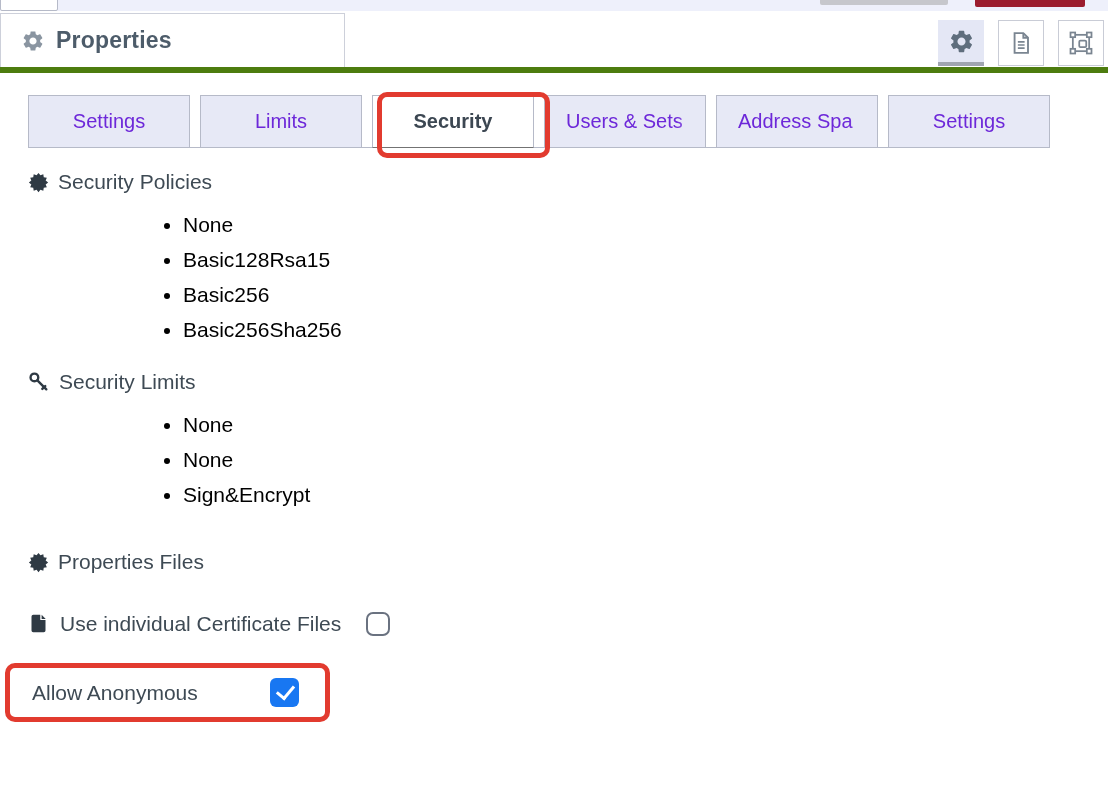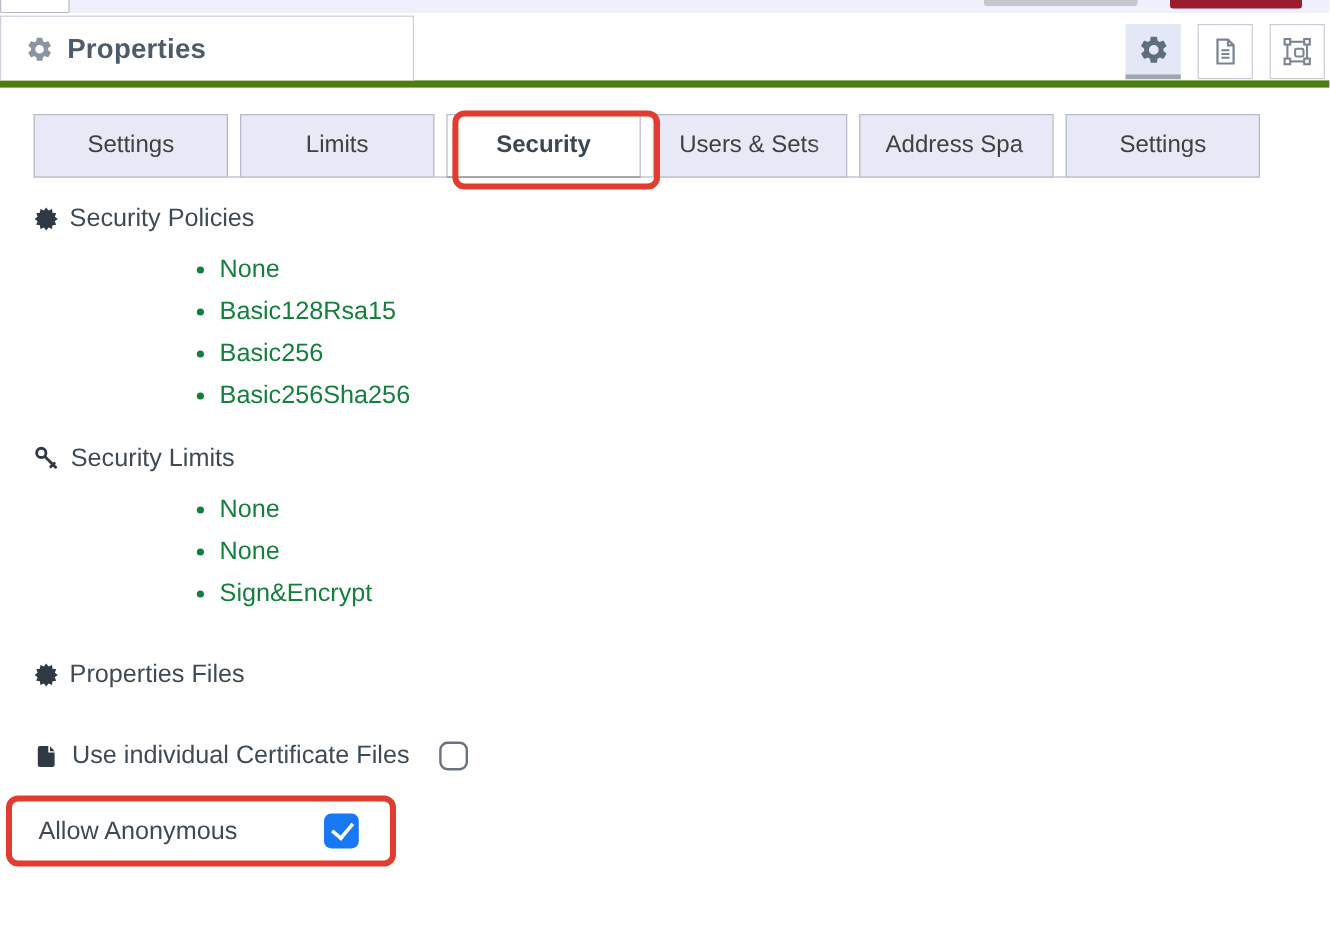--- a/index.html
+++ b/index.html
@@ -26,39 +26,39 @@
   .tool-btn { width:46px; height:46px; background:#fff; border:1px solid #c9ccd6;
     display:flex; align-items:center; justify-content:center; cursor:pointer; }
   .tool-btn.active { background:#e4e7f5; border:none; border-bottom:4px solid #a0a5b1; }
 
   
   .tabbar { display:flex; gap:10px; margin:22px 0 0 28px; width:fit-content;
     border-bottom:1px solid #b6bac8; }
   .tab { position:relative; width:162px; height:53px; margin-bottom:-1px;
     background:var(--tab-bg); border:1px solid #b6bac8;
     display:flex; align-items:center; justify-content:center;
-    font-size:20px; color:#404040; cursor:pointer; white-space:nowrap; overflow:hidden; }
+    font-size:20px; color:#6d28d9; cursor:pointer; white-space:nowrap; overflow:hidden; }
   .tab.truncated { justify-content:flex-start; padding-left:21px; }
   .tab.truncated::after { content:''; position:absolute; top:1px; bottom:1px; right:0;
     width:28px; background:linear-gradient(to right, rgba(231,233,246,0), var(--tab-bg) 80%); }
   .tab.active { background:#fff; border-bottom:1px solid #737373; overflow:visible;
     font-weight:bold; color:#3c4752; }
   .tab.highlighted::before { content:''; position:absolute; z-index:5;
     top:-4px; bottom:-11px; left:4px; right:-17px;
     border:5px solid var(--annotation-red); border-radius:10px; pointer-events:none; }
 
   
   .content { margin:20px 0 0 28px; }
   .section-title { display:flex; align-items:center; gap:9px; font-size:21px;
     color:#3e4a54; height:28px; }
   .bullet-list { list-style:disc; padding-left:155px; margin:11px 0 21px 0; }
-  .bullet-list li { font-size:21px; line-height:35px; color:#15803d; }
+  .bullet-list li { font-size:21px; line-height:35px; color:#000000; }
   .spacer-sm { height:15px; }
 
-  .option-row { display:flex; align-items:flex-end; gap:11px; font-size:21px;
+  .option-row { display:flex; align-items:flex-start; gap:11px; font-size:21px;
     color:#3e4a54; margin-top:36px; height:30px; }
   .checkbox { width:24px; height:24px; border:2px solid #6a7280; border-radius:7px;
     background:#fff; margin-left:14px; cursor:pointer; position:relative; flex:none; }
   .checkbox.checked { width:29px; height:29px; border:none; border-radius:6px;
     background:var(--checkbox-blue); }
   .checkbox.checked::after { content:''; position:absolute; left:10px; top:4px;
     width:8px; height:14px; border-right:3.5px solid #fff; border-bottom:3.5px solid #fff;
     transform:rotate(40deg); }
 
   .allow-box { width:fit-content; margin:21px 0 0 -23px;

